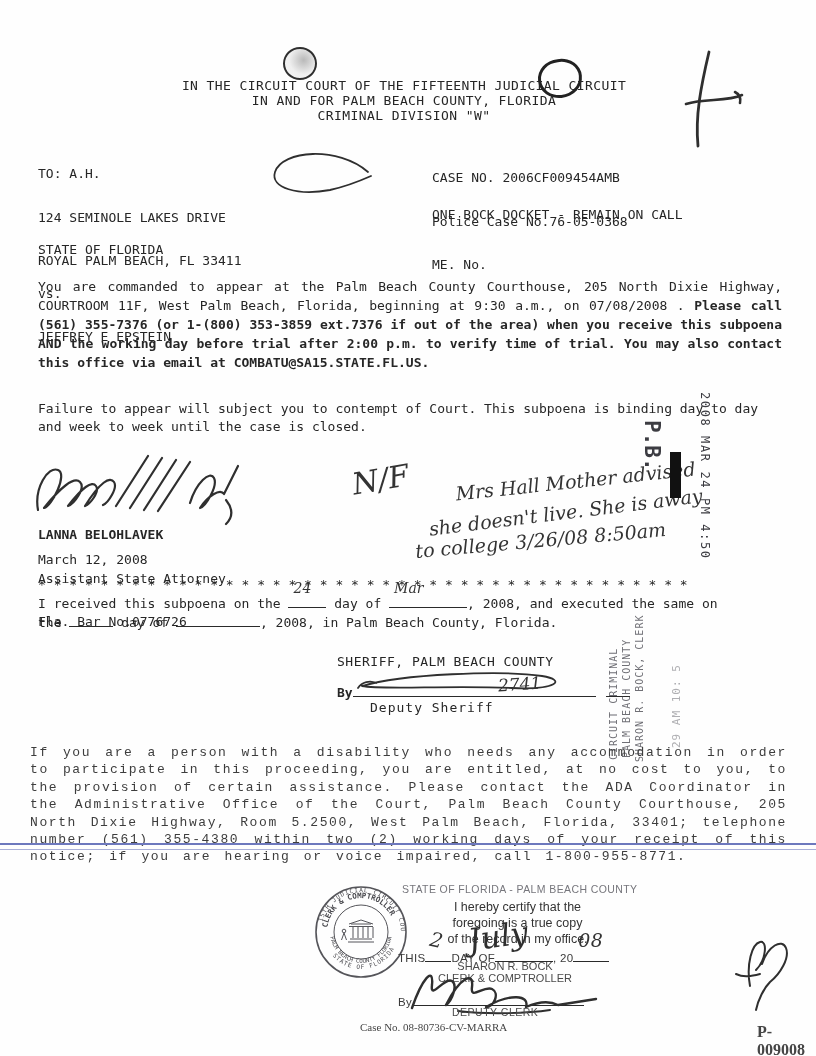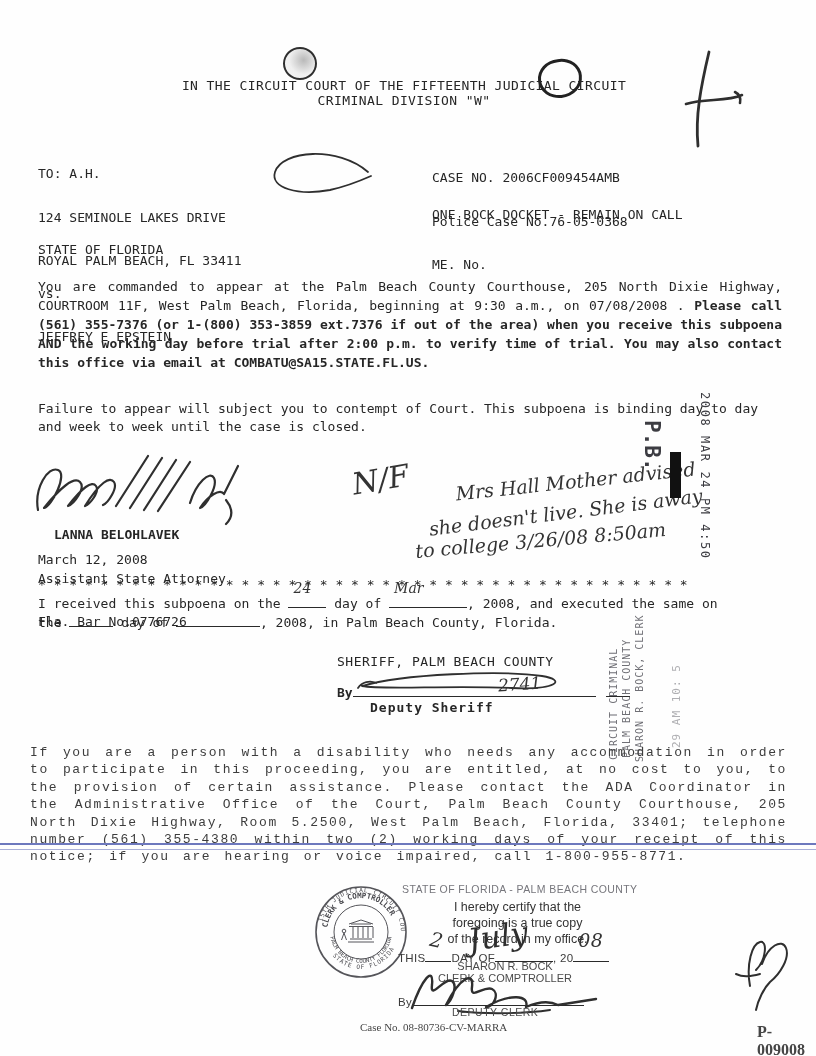--- a/index.html
+++ b/index.html
@@ -40,20 +40,21 @@
 </head>
 <body>
 
 <div class="page">
 
   <div class="abs hole"></div>
   <div class="abs inkcircle"></div>
 
   <div class="abs hdr">
     <div>IN THE CIRCUIT COURT OF THE FIFTEENTH JUDICIAL CIRCUIT</div>
+    <div>IN AND FOR PALM BEACH COUNTY, FLORIDA</div>
     <div>CRIMINAL DIVISION "W"</div>
   </div>
 
   <svg class="abs sig" style="left:683px;top:46px;" width="64" height="108" viewBox="0 0 64 108">
     <path d="M26,6 C18,40 12,70 15,100" stroke-width="2.8"></path>
     <path d="M3,58 C22,52 44,56 59,49 M52,46 C56,48 58,52 57,57" stroke-width="2.6"></path>
   </svg>
 
   <div class="abs tw" style="left:38px;top:138px;">
     <div>TO: A.H.</div>
@@ -84,21 +85,21 @@
 
   <div class="abs fail" style="left:38px;top:400px;width:744px;">Failure to appear will subject you to contempt of Court.  This subpoena is binding day to day and week to week until the case is closed.</div>
 
   <svg class="abs sig" style="left:30px;top:448px;" width="218" height="78" viewBox="0 0 218 78">
     <path d="M8,62 C4,40 18,18 28,22 C38,26 22,58 14,60 C30,40 44,28 50,34 C56,40 44,56 38,58 C52,40 62,32 66,38 C70,44 60,56 55,58 C70,34 80,28 84,34 C88,40 78,55 73,57" stroke-width="2.2"></path>
     <path d="M86,58 L118,8 M100,60 L132,10 M114,62 L146,12 M128,63 L160,14" stroke-width="2.2"></path>
     <path d="M160,55 C166,35 180,22 184,30 C188,38 176,58 170,60 C178,48 190,40 194,46 L208,18 M196,52 C204,62 202,70 196,76" stroke-width="2.2"></path>
   </svg>
 
   <div class="abs tw" style="left:38px;top:499px;">
-    <div style="font-weight:bold;margin-left:16px;">LANNA BELOHLAVEK</div>
+    <div style="font-weight:bold;">LANNA BELOHLAVEK</div>
     <div>Assistant State Attorney</div>
     <div>Fla. Bar No.0776726</div>
   </div>
   <div class="abs tw" style="left:38px;top:553px;">March 12, 2008</div>
 
   <div class="abs hand" style="left:352px;top:462px;font-size:30px;transform:rotate(-10deg);">N/F</div>
   <div class="abs hand" style="left:455px;top:470px;font-size:19px;transform:rotate(-6deg);">Mrs Hall Mother advised</div>
   <div class="abs hand" style="left:428px;top:501px;font-size:19px;transform:rotate(-7deg);">she doesn't live. She is away</div>
   <div class="abs hand" style="left:415px;top:529px;font-size:19px;transform:rotate(-5deg);">to college 3/26/08 8:50am</div>
   <div class="abs redact" style="left:670px;top:452px;width:11px;height:46px;"></div>
@@ -120,21 +121,21 @@
   </div>
 
   <div class="abs" style="left:337px;top:654px;font-size:13px;letter-spacing:.5px;">SHERIFF, PALM BEACH COUNTY</div>
   <div class="abs" style="left:337px;top:683px;font-size:13px;font-weight:bold;">
     <span>By</span><span class="blank" style="width:243px;"></span><span class="blank" style="width:24px;margin-left:10px;"></span>
   </div>
   <svg class="abs sig" style="left:352px;top:668px;" width="232" height="28" viewBox="0 0 232 28">
     <path d="M6,20 C10,14 18,12 24,15 M10,18 C50,6 150,2 190,8 C215,12 205,22 160,20 C100,17 30,22 10,18" stroke-width="1.8"></path>
   </svg>
   <div class="abs hand" style="left:498px;top:674px;font-size:17px;transform:rotate(-4deg);">2741</div>
-  <div class="abs" style="left:370px;top:700px;font-size:13px;font-weight:bold;letter-spacing:1px;">Deputy Sheriff</div>
+  <div class="abs" style="left:370px;top:700px;font-size:13px;font-weight:normal;letter-spacing:1px;">Deputy Sheriff</div>
 
   <div class="abs rotm90 stampgray" style="left:608px;top:760px;">CIRCUIT CRIMINAL</div>
   <div class="abs rotm90 stampgray" style="left:621px;top:758px;">PALM BEACH COUNTY</div>
   <div class="abs rotm90 stampgray" style="left:634px;top:762px;">SHARON R. BOCK, CLERK</div>
   <div class="abs rotm90 stampgray" style="left:670px;top:748px;font-size:11px;opacity:.55;">29 AM 10: 5</div>
 
   <div class="abs ada">If you are a person with a disability who needs any accommodation in order to participate in this proceeding, you are entitled, at no cost to you, to the provision of certain assistance.  Please contact the ADA Coordinator in the Administrative Office of the Court, Palm Beach County Courthouse, 205 North Dixie Highway, Room 5.2500, West Palm Beach, Florida, 33401; telephone number (561) 355-4380 within two (2) working days of your receipt of this notice; if you are hearing or voice impaired, call 1-800-955-8771.</div>
 
   <div class="abs blueline"></div>
 

